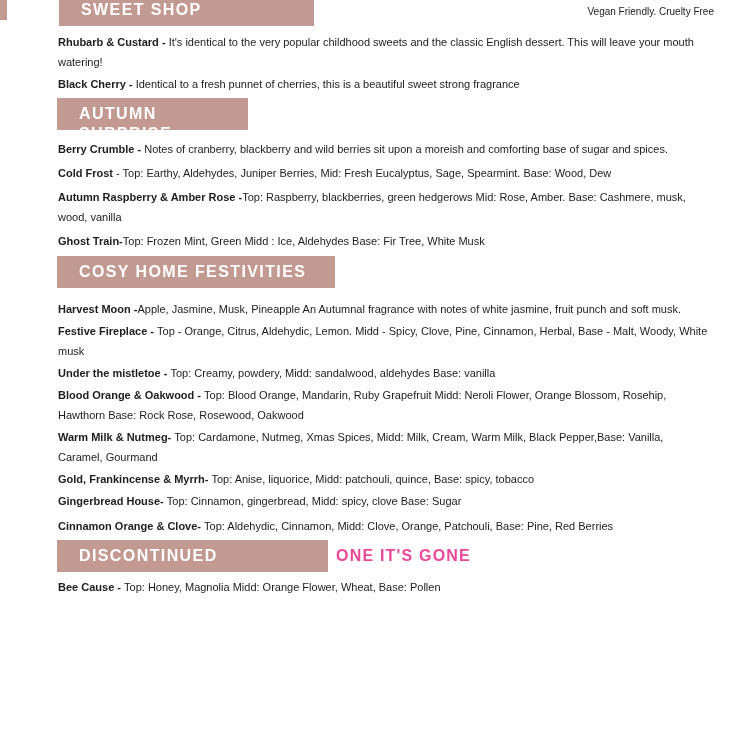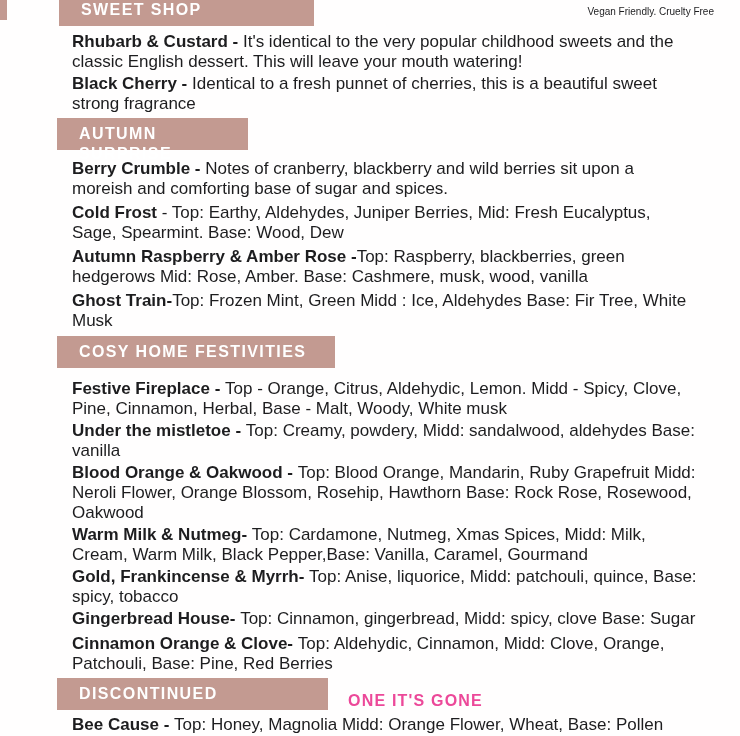--- a/index.html
+++ b/index.html
@@ -7,23 +7,23 @@
   body { font-family:"Liberation Sans", sans-serif; color:#1d1d1f; position:relative; }
   .page { position:relative; width:740px; height:736px; overflow:hidden; padding:0 26px 0 55px; }
   .edge { position:absolute; left:0; top:0; width:7px; height:20px; background:#c39a91; }
   .badge { position:absolute; top:6px; right:26px; font-size:10px; color:#1d1d1f; }
   .bar { display:block; background:#c39a91; color:#ffffff; font-weight:700; font-size:16px;
          letter-spacing:1.4px; line-height:20px; padding:6px 10px 6px 22px; height:32px; }
   .bar-sweet   { width:255px; margin:-6px 0 6px 4px; }
   .bar-autumn  { width:191px; margin:4px 0 9px 2px; }
   .bar-cosy    { width:278px; margin:5px 0 11px 2px; }
   .bar-disc    { width:271px; margin:0 0 0 2px; }
-  .disc-row { display:flex; align-items:flex-end; gap:20px; margin:4px 0 5px; }
+  .disc-row { display:flex; align-items:center; gap:8px; margin:4px 0 5px; }
   .watermark { color:#ec4899; font-weight:700; font-size:16px; letter-spacing:1.2px; margin-top:0; }
-  .item { font-size:17px; line-height:20px; margin:0 17px 2px; }
+  .item { font-size:11px; line-height:20px; margin:0 3px 2px; }
   .item b { font-weight:700; }
   section.s2 .item { margin-bottom:4px; }
   .gap-sm { margin-top:5px; }
 </style>
 </head>
 <body>
 
 <div class="page">
 
   <div class="edge"></div>
@@ -38,20 +38,21 @@
   <section class="s2">
     <div class="bar bar-autumn"><span>AUTUMN SURPRISE</span></div>
     <p class="item"><b>Berry Crumble - </b><span>Notes of cranberry, blackberry and wild berries sit upon a moreish and comforting base of sugar and spices.</span></p>
     <p class="item"><b>Cold Frost </b><span>- Top: Earthy, Aldehydes, Juniper Berries, Mid: Fresh Eucalyptus, Sage, Spearmint. Base: Wood, Dew</span></p>
     <p class="item"><b>Autumn Raspberry &amp; Amber Rose -</b><span>Top: Raspberry, blackberries, green hedgerows Mid: Rose, Amber. Base: Cashmere, musk, wood, vanilla</span></p>
     <p class="item"><b>Ghost Train-</b><span>Top: Frozen Mint, Green Midd : Ice, Aldehydes Base: Fir Tree, White Musk</span></p>
   </section>
 
   <section class="s3">
     <div class="bar bar-cosy"><span>COSY HOME FESTIVITIES</span></div>
+    <p class="item"><b>Harvest Moon -</b><span>Apple, Jasmine, Musk, Pineapple An Autumnal fragrance with notes of white jasmine, fruit punch and soft musk.</span></p>
     <p class="item"><b>Festive Fireplace - </b><span>Top - Orange, Citrus, Aldehydic, Lemon. Midd - Spicy, Clove, Pine, Cinnamon, Herbal, Base - Malt, Woody, White musk</span></p>
     <p class="item"><b>Under the mistletoe - </b><span>Top: Creamy, powdery, Midd: sandalwood, aldehydes Base: vanilla</span></p>
     <p class="item"><b>Blood Orange &amp; Oakwood - </b><span>Top: Blood Orange, Mandarin, Ruby Grapefruit Midd: Neroli Flower, Orange Blossom, Rosehip, Hawthorn Base: Rock Rose, Rosewood, Oakwood</span></p>
     <p class="item"><b>Warm Milk &amp; Nutmeg- </b><span>Top: Cardamone, Nutmeg, Xmas Spices, Midd: Milk, Cream, Warm Milk, Black Pepper,Base: Vanilla, Caramel, Gourmand</span></p>
     <p class="item"><b>Gold, Frankincense &amp; Myrrh- </b><span>Top: Anise, liquorice, Midd: patchouli, quince, Base: spicy, tobacco</span></p>
     <p class="item"><b>Gingerbread House- </b><span>Top: Cinnamon, gingerbread, Midd: spicy, clove Base: Sugar</span></p>
     <p class="item gap-sm"><b>Cinnamon Orange &amp; Clove- </b><span>Top: Aldehydic, Cinnamon, Midd: Clove, Orange, Patchouli, Base: Pine, Red Berries</span></p>
   </section>
 
   <section class="s4">

